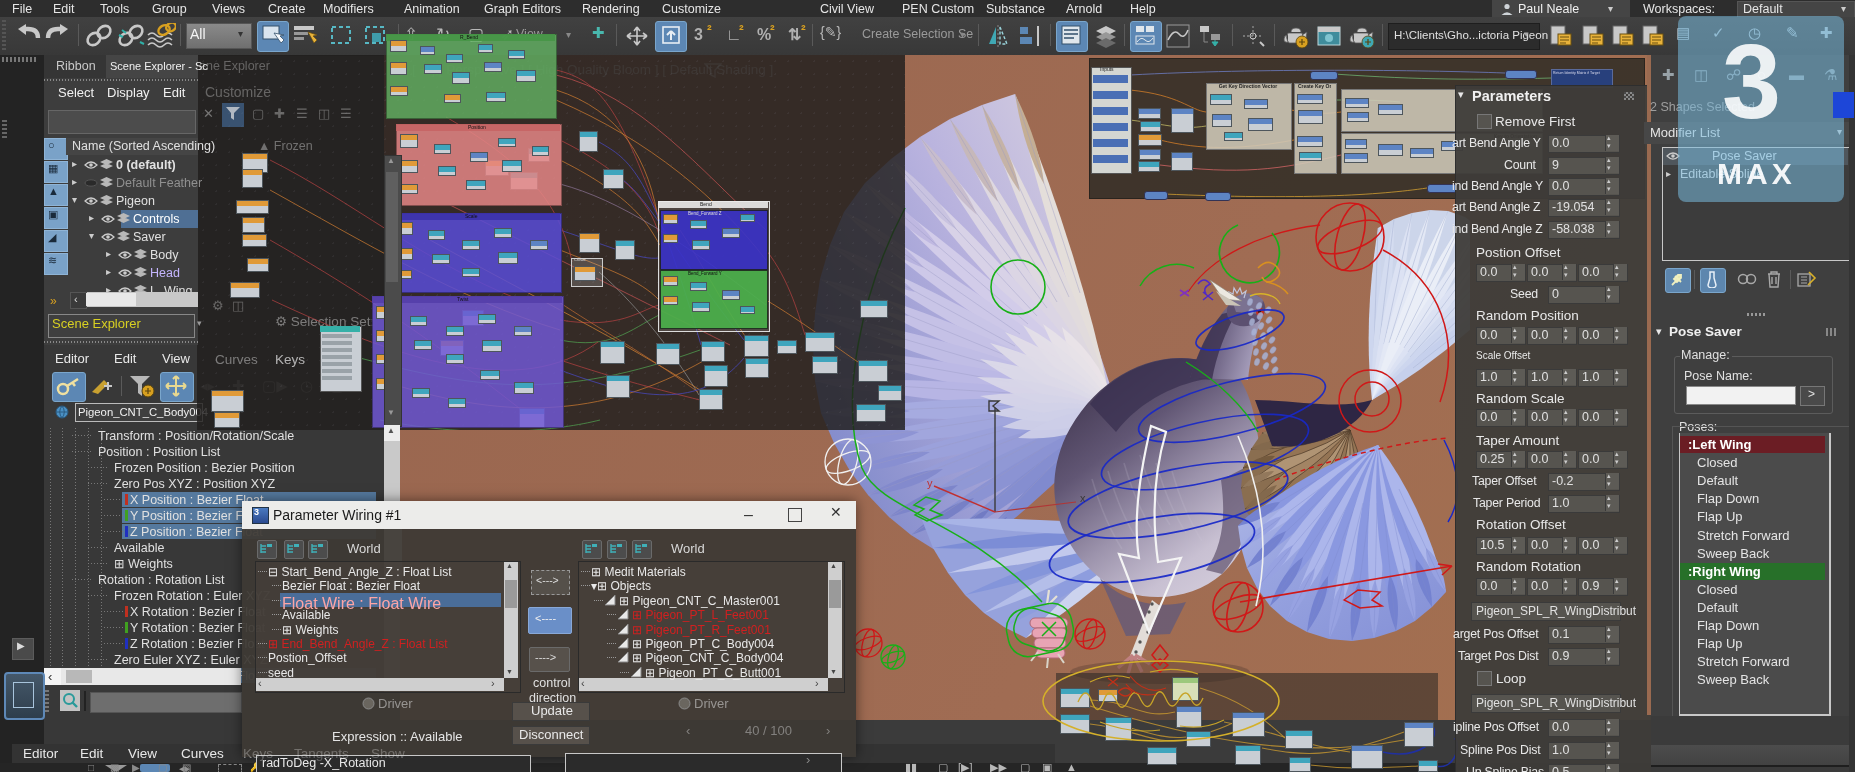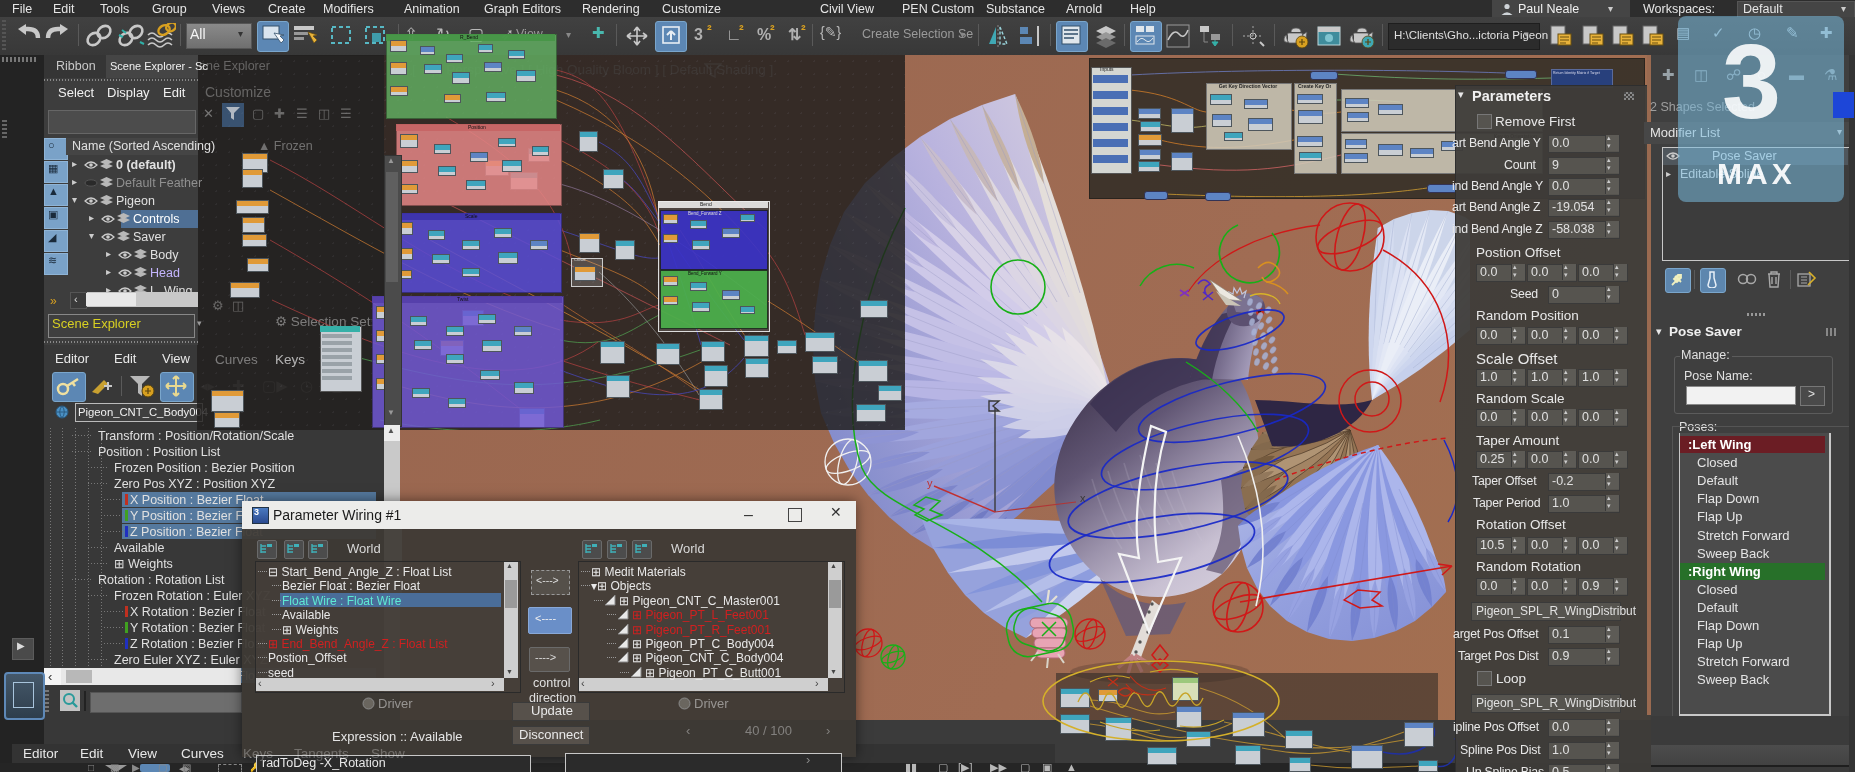--- a/index.html
+++ b/index.html
@@ -1093,21 +1093,21 @@
 <div class="a" style="left:829px;top:580px;width:12px;height:28px;background:#9a9a9a;"></div>
 <div class="a" style="left:579px;top:678px;width:249px;height:13px;background:#cfcfcf;"></div>
 <div class="a t" style="left:581px;top:677px;font-size:11px;color:#444;font-weight:normal;">‹</div>
 <div class="a t" style="left:815px;top:677px;font-size:11px;color:#444;font-weight:normal;">›</div>
 <div class="a" style="left:258px;top:571px;width:9px;height:1px;background:repeating-linear-gradient(90deg,#999 0 1px,transparent 1px 2px);"></div>
 <div class="a t" style="left:268px;top:565.0px;font-size:12px;color:#e8e8e8;font-weight:normal;">⊟ Start_Bend_Angle_Z : Float List</div>
 <div class="a" style="left:272px;top:585px;width:9px;height:1px;background:repeating-linear-gradient(90deg,#999 0 1px,transparent 1px 2px);"></div>
 <div class="a t" style="left:282px;top:579.4px;font-size:12px;color:#e8e8e8;font-weight:normal;">Bezier Float : Bezier Float</div>
 <div class="a" style="left:280px;top:593px;width:221px;height:14px;background:#4a6d99;"></div>
 <div class="a" style="left:272px;top:600px;width:9px;height:1px;background:repeating-linear-gradient(90deg,#999 0 1px,transparent 1px 2px);"></div>
-<div class="a t" style="left:282px;top:593.8px;font-size:12px;color:#5eead4;font-weight:normal;">Float Wire : Float Wire</div>
+<div class="a t" style="left:282px;top:593.8px;font-size:16px;color:#fca5a5;font-weight:normal;">Float Wire : Float Wire</div>
 <div class="a" style="left:272px;top:614px;width:9px;height:1px;background:repeating-linear-gradient(90deg,#999 0 1px,transparent 1px 2px);"></div>
 <div class="a t" style="left:282px;top:608.2px;font-size:12px;color:#e8e8e8;font-weight:normal;">Available</div>
 <div class="a" style="left:272px;top:629px;width:9px;height:1px;background:repeating-linear-gradient(90deg,#999 0 1px,transparent 1px 2px);"></div>
 <div class="a t" style="left:282px;top:622.6px;font-size:12px;color:#e8e8e8;font-weight:normal;">⊞ Weights</div>
 <div class="a" style="left:258px;top:643px;width:9px;height:1px;background:repeating-linear-gradient(90deg,#999 0 1px,transparent 1px 2px);"></div>
 <div class="a t" style="left:268px;top:637.0px;font-size:12px;color:#d02020;font-weight:normal;">⊞ End_Bend_Angle_Z : Float List</div>
 <div class="a" style="left:258px;top:657px;width:9px;height:1px;background:repeating-linear-gradient(90deg,#999 0 1px,transparent 1px 2px);"></div>
 <div class="a t" style="left:268px;top:651.4px;font-size:12px;color:#e8e8e8;font-weight:normal;">Postion_Offset</div>
 <div class="a" style="left:258px;top:672px;width:9px;height:1px;background:repeating-linear-gradient(90deg,#999 0 1px,transparent 1px 2px);"></div>
 <div class="a t" style="left:268px;top:665.8px;font-size:12px;color:#e8e8e8;font-weight:normal;">seed</div>
@@ -1243,21 +1243,21 @@
 <div class="a" style="left:1527px;top:327px;width:48px;height:16px;background:#56544f;border:1px solid #3a3a3a;"></div>
 <div class="a t" style="left:1531px;top:328px;font-size:12.5px;color:#e0e0e0;font-weight:normal;">0.0</div>
 <div class="a" style="left:1562px;top:327px;width:13px;height:16px;background:#5d5b56;border-left:1px solid #3a3a3a;"></div>
 <div class="a t" style="left:1564px;top:326px;font-size:7px;color:#ccc;font-weight:normal;">▴</div>
 <div class="a t" style="left:1564px;top:334px;font-size:7px;color:#ccc;font-weight:normal;">▾</div>
 <div class="a" style="left:1578px;top:327px;width:48px;height:16px;background:#56544f;border:1px solid #3a3a3a;"></div>
 <div class="a t" style="left:1582px;top:328px;font-size:12.5px;color:#e0e0e0;font-weight:normal;">0.0</div>
 <div class="a" style="left:1613px;top:327px;width:13px;height:16px;background:#5d5b56;border-left:1px solid #3a3a3a;"></div>
 <div class="a t" style="left:1615px;top:326px;font-size:7px;color:#ccc;font-weight:normal;">▴</div>
 <div class="a t" style="left:1615px;top:334px;font-size:7px;color:#ccc;font-weight:normal;">▾</div>
-<div class="a t" style="left:1476px;top:350px;font-size:15px;color:#e8e8e8;font-weight:normal;">Scale Offset</div>
+<div class="a t" style="left:1476px;top:350px;font-size:10px;color:#e8e8e8;font-weight:normal;">Scale Offset</div>
 <div class="a" style="left:1476px;top:369px;width:48px;height:16px;background:#56544f;border:1px solid #3a3a3a;"></div>
 <div class="a t" style="left:1480px;top:370px;font-size:12.5px;color:#e0e0e0;font-weight:normal;">1.0</div>
 <div class="a" style="left:1511px;top:369px;width:13px;height:16px;background:#5d5b56;border-left:1px solid #3a3a3a;"></div>
 <div class="a t" style="left:1513px;top:368px;font-size:7px;color:#ccc;font-weight:normal;">▴</div>
 <div class="a t" style="left:1513px;top:376px;font-size:7px;color:#ccc;font-weight:normal;">▾</div>
 <div class="a" style="left:1527px;top:369px;width:48px;height:16px;background:#56544f;border:1px solid #3a3a3a;"></div>
 <div class="a t" style="left:1531px;top:370px;font-size:12.5px;color:#e0e0e0;font-weight:normal;">1.0</div>
 <div class="a" style="left:1562px;top:369px;width:13px;height:16px;background:#5d5b56;border-left:1px solid #3a3a3a;"></div>
 <div class="a t" style="left:1564px;top:368px;font-size:7px;color:#ccc;font-weight:normal;">▴</div>
 <div class="a t" style="left:1564px;top:376px;font-size:7px;color:#ccc;font-weight:normal;">▾</div>

